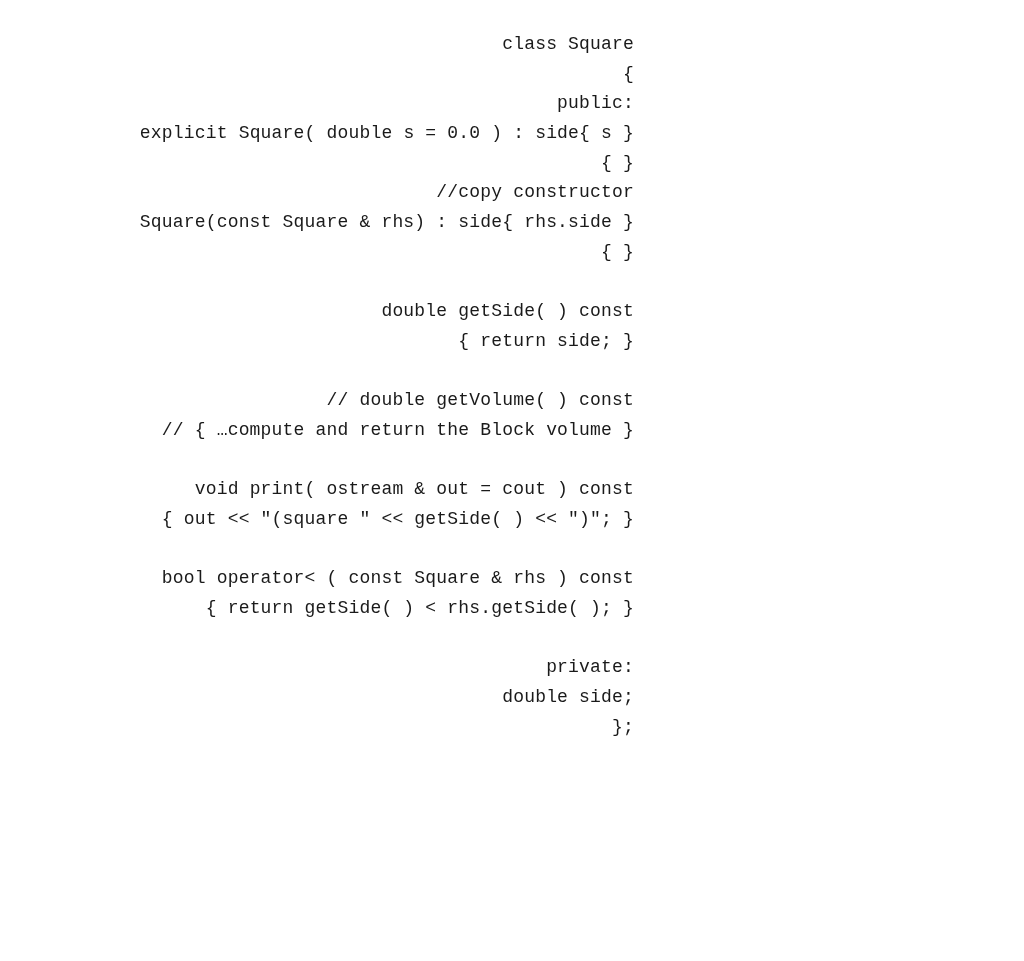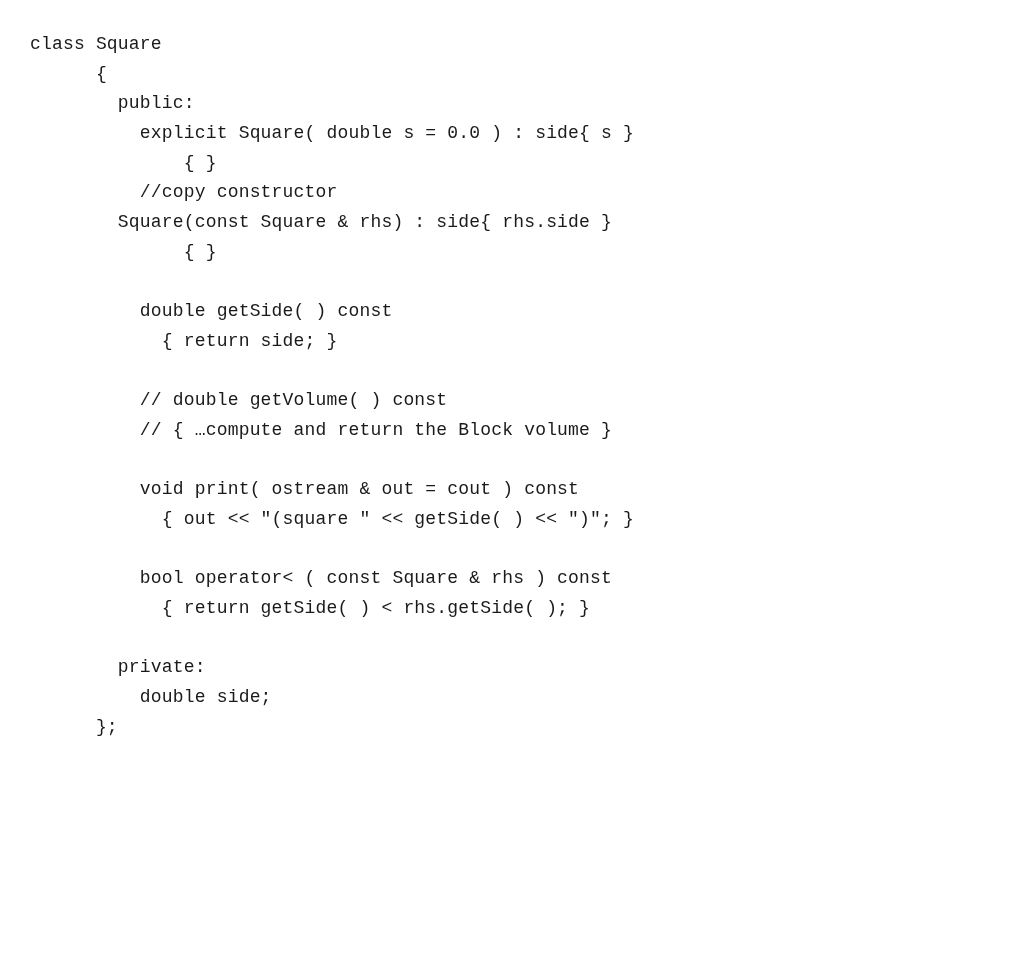--- a/index.html
+++ b/index.html
@@ -1,18 +1,19 @@
 <!DOCTYPE html>
 <html><head>
   <meta charset="utf-8">
   <style>
     * {
       margin: 0;
       padding: 0;
       box-sizing: border-box;
+      text-align: right;
     }
 
     body {
       background-color: #ffffff;
       font-family: 'Courier New', Courier, monospace;
       font-size: 18px;
       color: #1a1a1a;
       width: 1024px;
       min-height: 961px;
       display: flex;

